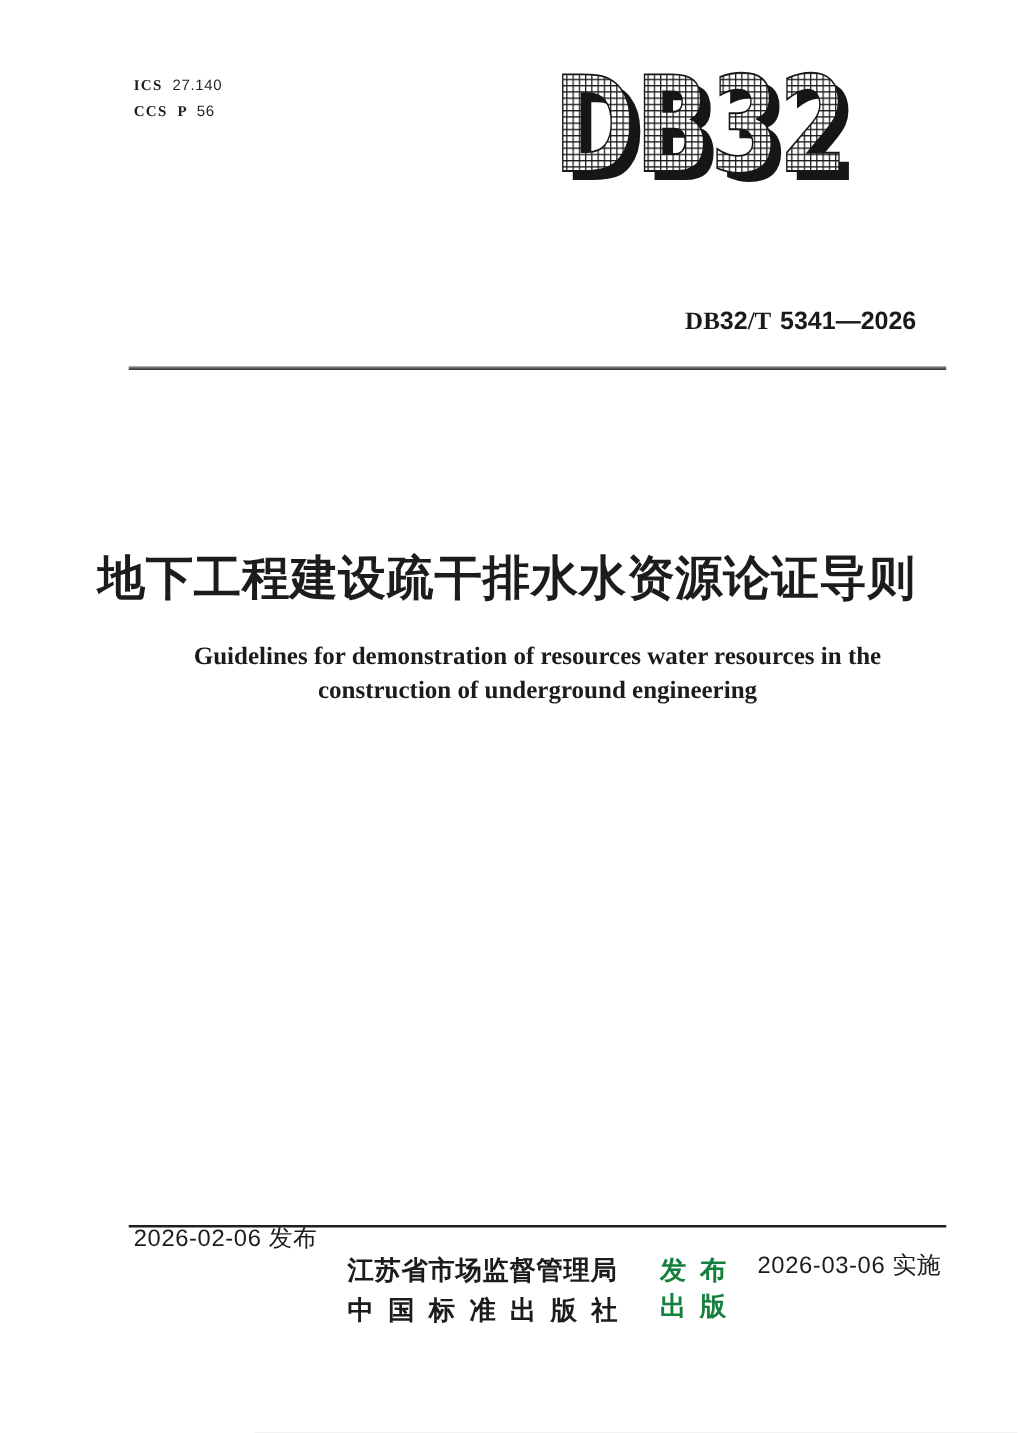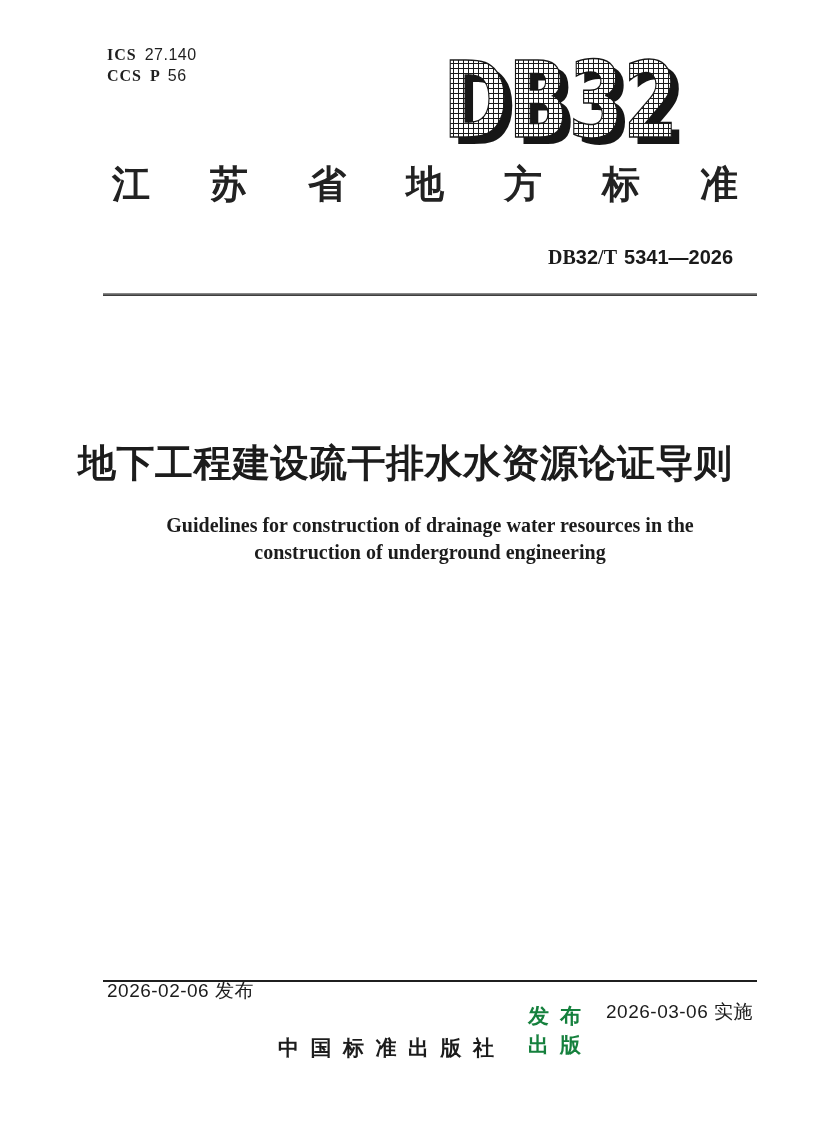--- a/index.html
+++ b/index.html
@@ -12,22 +12,22 @@
     margin: 0 auto;
     overflow: hidden;
     font-family: "Liberation Sans", sans-serif;
     color: #1f1f1f;
   }
 
   
   .ics-block {
     position: absolute;
     left: 107px;
-    top: 44px;
-    font-size: 16px;
+    top: 58px;
+    font-size: 12px;
     line-height: 21px;
     white-space: nowrap;
   }
   .ics-block .lbl {
     font-family: "Liberation Serif", serif;
     font-weight: bold;
     letter-spacing: 1px;
   }
   .ics-block .val {
     font-family: "Liberation Sans", sans-serif;
@@ -190,36 +190,36 @@
         <rect width="5" height="5" fill="#ffffff"></rect>
         <path d="M0 0.5 H5 M0.5 0 V5" stroke="#1a1a1a" stroke-width="1" fill="none"></path>
       </pattern>
     </defs>
 
     <text x="13" y="96" font-family="DejaVu Sans, sans-serif" font-weight="bold" font-size="106" textLength="235" lengthAdjust="spacingAndGlyphs" fill="#161616">DB32</text>
 
     <text x="5" y="89" font-family="DejaVu Sans, sans-serif" font-weight="bold" font-size="106" textLength="235" lengthAdjust="spacingAndGlyphs" fill="url(#hatch)" stroke="#161616" stroke-width="1.5">DB32</text>
   </svg>
 
-  <div class="prov-title">江苏省地方标准</div>
 
   <div class="std-no">
     <span class="serif">DB</span><span class="sans">32</span><span class="serif">/T</span><span class="sans code">5341—2026</span>
   </div>
 
   <div class="rule-top"></div>
 
   <div class="title-zh">地下工程建设疏干排水水资源论证导则</div>
   <div class="title-en">
-    <div>Guidelines for construction of drainage water resources in the</div>
+    <div>Guidelines for demonstration of resources water resources in the</div>
     <div>construction of underground engineering</div>
   </div>
 
   <div class="date-issue">2026-02-06 发布</div>
   <div class="date-impl">2026-03-06 实施</div>
 
   <div class="rule-bottom"></div>
 
+  <div class="pub-name-1">江苏省市场监督管理局</div>
   <div class="pub-role-1">发布</div>
   <div class="pub-name-2">中国标准出版社</div>
   <div class="pub-role-2">出版</div>
 
 </div>
 
 </body></html>

